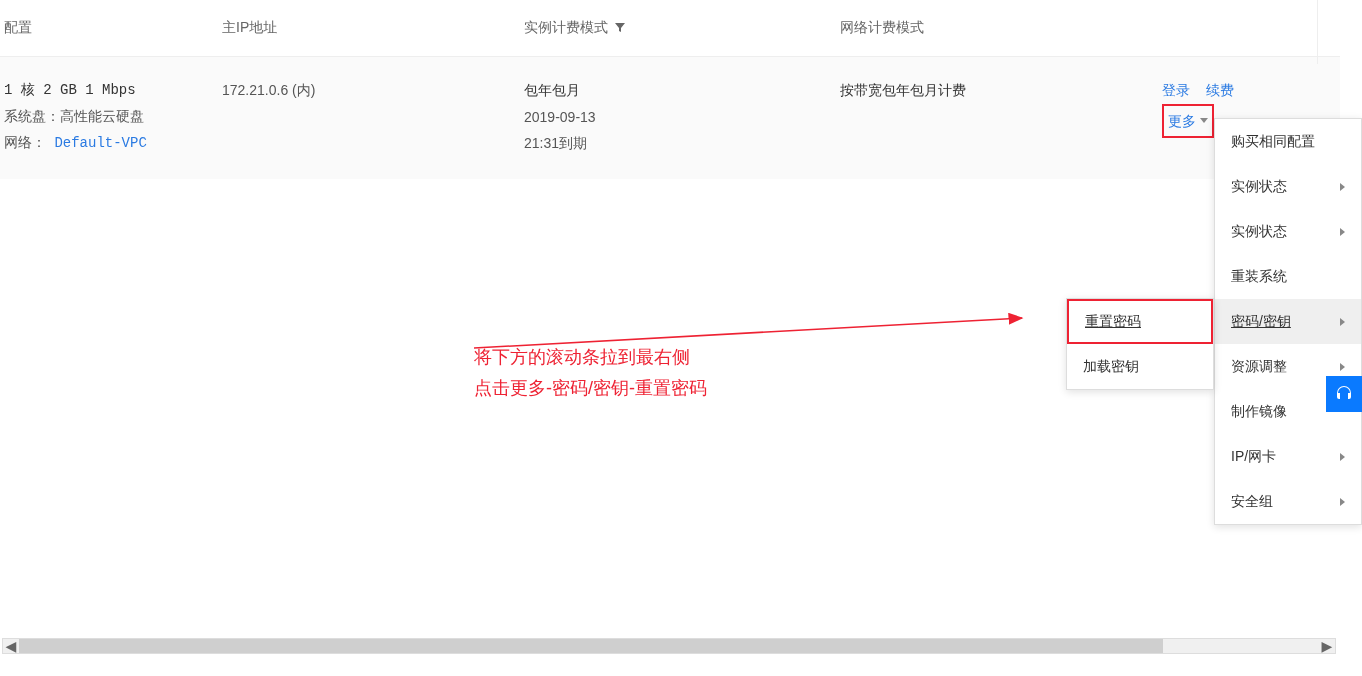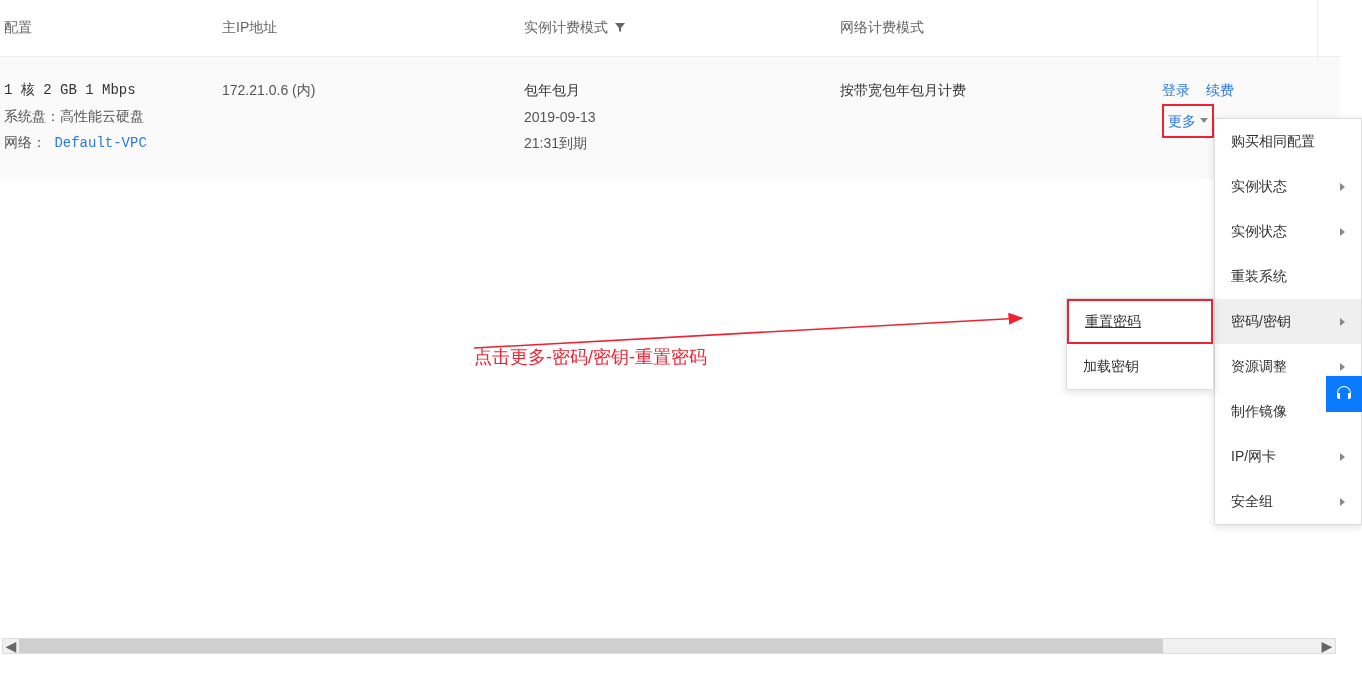--- a/index.html
+++ b/index.html
@@ -21,21 +21,21 @@
 .td-net { width: 310px; }
 .td-act { flex: 1; text-align: left; padding-right: 36px; padding-top: 0; }
 .sub { color: #555; }
 .link { color: #2a7ae2; cursor: pointer; }
 .act-link { color: #2a7ae2; margin-left: 12px; cursor: pointer; display: inline-flex; align-items: center; }
 .more-btn { border: 2px solid #e23; padding: 2px 4px 2px 4px; }
 .more-btn .caret { margin-left: 4px; border-width: 5px 4px 0 4px; border-style: solid; border-color: #888 transparent transparent transparent; display: inline-block; }
 .ip-icon { display: inline-flex; color: #2a7ae2; margin-left: 4px; vertical-align: middle; }
 .dropdown-main { position: absolute; top: 118px; right: 0; width: 148px; background: #fff; border: 1px solid #ddd; box-shadow: 0 2px 8px rgba(0,0,0,.12); z-index: 10; }
 .dd-item { height: 45px; display: flex; align-items: center; justify-content: space-between; padding: 0 16px; cursor: pointer; color: #333; }
-.dd-item.active { background: #efefef; }
+.dd-item.active { background: #efefef; text-decoration: underline; }
 .dd-caret { border-width: 4px 0 4px 5px; border-style: solid; border-color: transparent transparent transparent #888; display: inline-block; }
 .submenu { position: absolute; top: 298px; right: 148px; width: 148px; background: #fff; border: 1px solid #ddd; box-shadow: 0 2px 8px rgba(0,0,0,.12); z-index: 11; }
 .sub-item { height: 45px; display: flex; align-items: center; padding: 0 16px; cursor: pointer; }
 .sub-item.boxed { border: 2px solid #e23; text-decoration: underline; }
 .annot { position: absolute; left: 474px; top: 342px; width: 500px; font-size: 18px; color: #e23; line-height: 1.7; z-index: 5; }
 .arrow-svg { position: absolute; left: 474px; top: 272px; z-index: 4; pointer-events: none; }
 .hscroll { position: absolute; left: 2px; bottom: 22px; width: 1334px; height: 16px; background: #f0f0f0; border: 1px solid #ddd; display: flex; align-items: center; }
 .hscroll .arrow-btn { width: 16px; height: 14px; display: flex; align-items: center; justify-content: center; color: #666; cursor: pointer; }
 .hscroll .track { flex: 1; height: 14px; position: relative; }
 .hscroll .thumb { position: absolute; left: 0; top: 0; height: 14px; width: 88%; background: #cfcfcf; }
@@ -137,20 +137,21 @@
 <svg class="arrow-svg" width="560" height="80">
   <defs>
       <marker id="ah" markerWidth="10" markerHeight="8" refX="9" refY="4" orient="auto">
         <path d="M0,0 L10,4 L0,8 z" fill="#e23"></path>
       </marker>
     </defs>
   <line x1="0" y1="76" x2="548" y2="46" stroke="#e23" stroke-width="1.5" marker-end="url(#ah)"></line>
 </svg>
 
 <div class="annot">
+  <div>将下方的滚动条拉到最右侧</div>
   <div>点击更多-密码/密钥-重置密码</div>
 </div>
 
 <div class="hscroll">
   <div class="arrow-btn">◀</div>
   <div class="track">
       <div class="thumb"></div>
     </div>
   <div class="arrow-btn">▶</div>
 </div>

